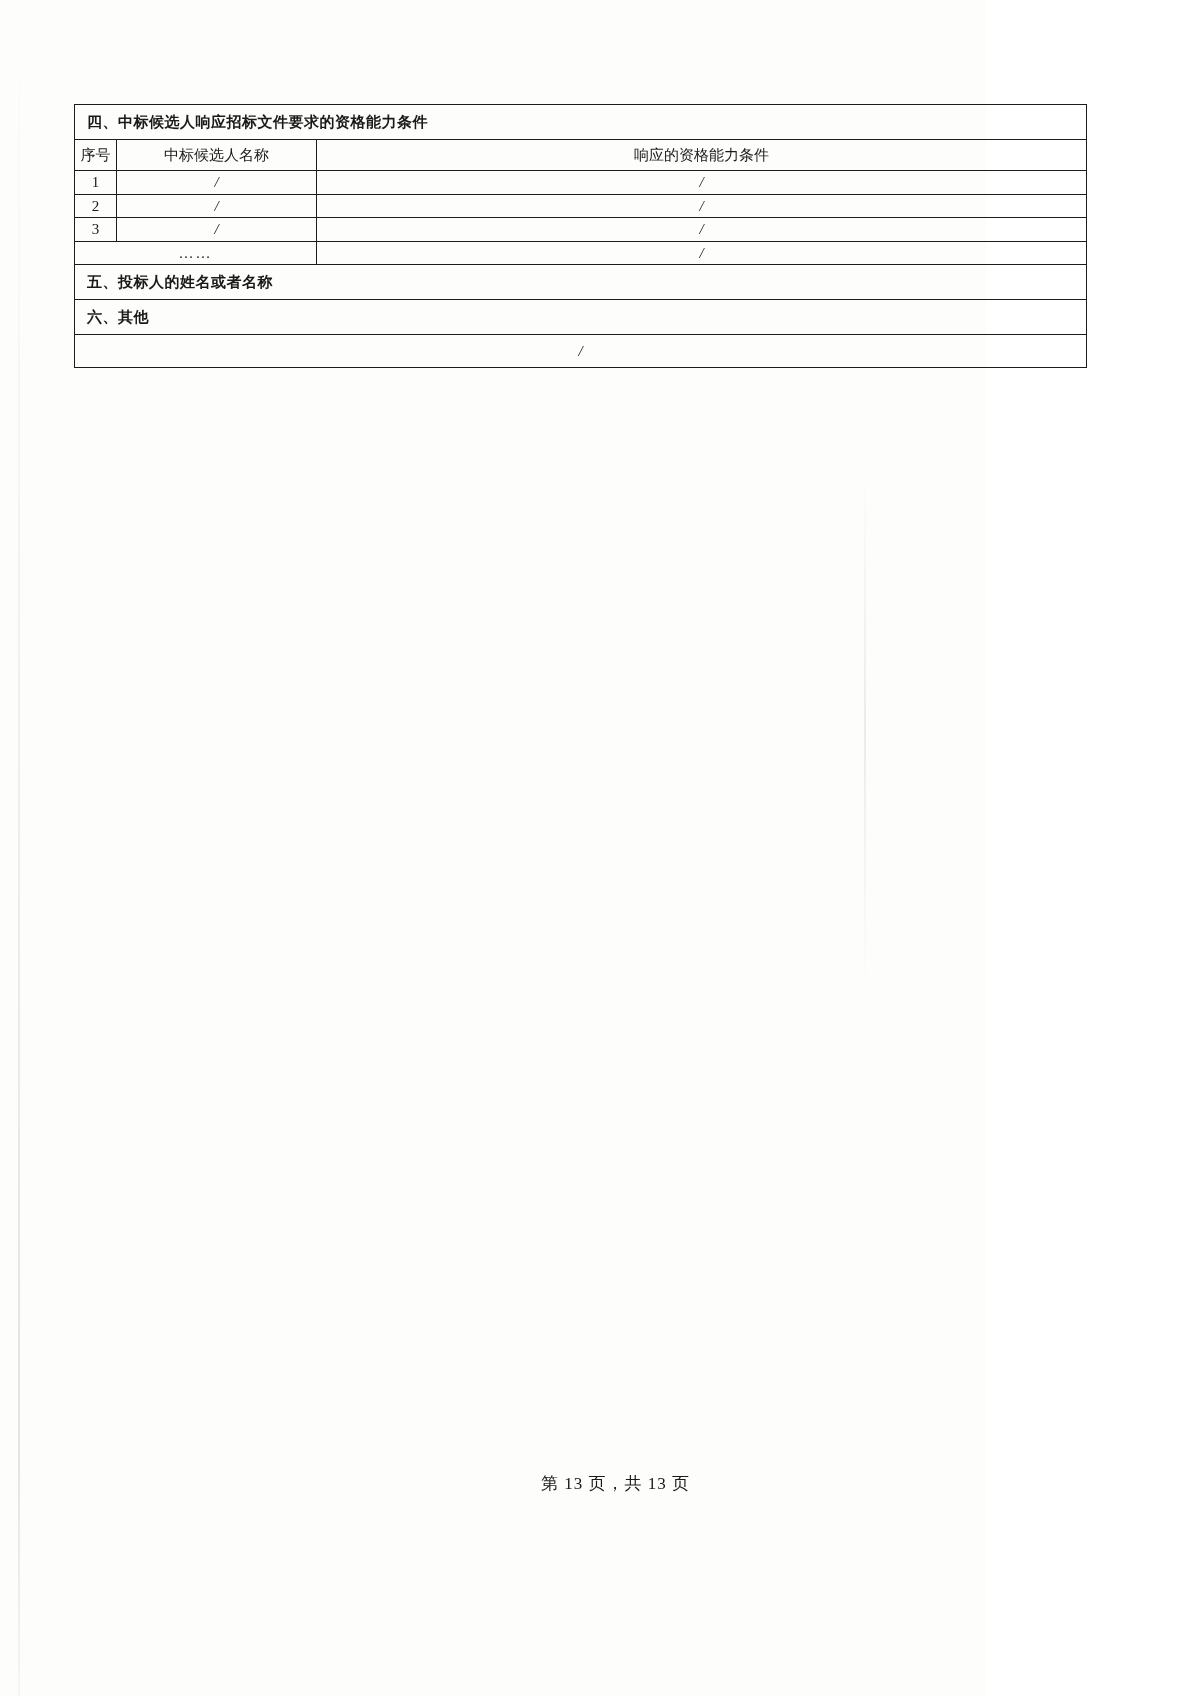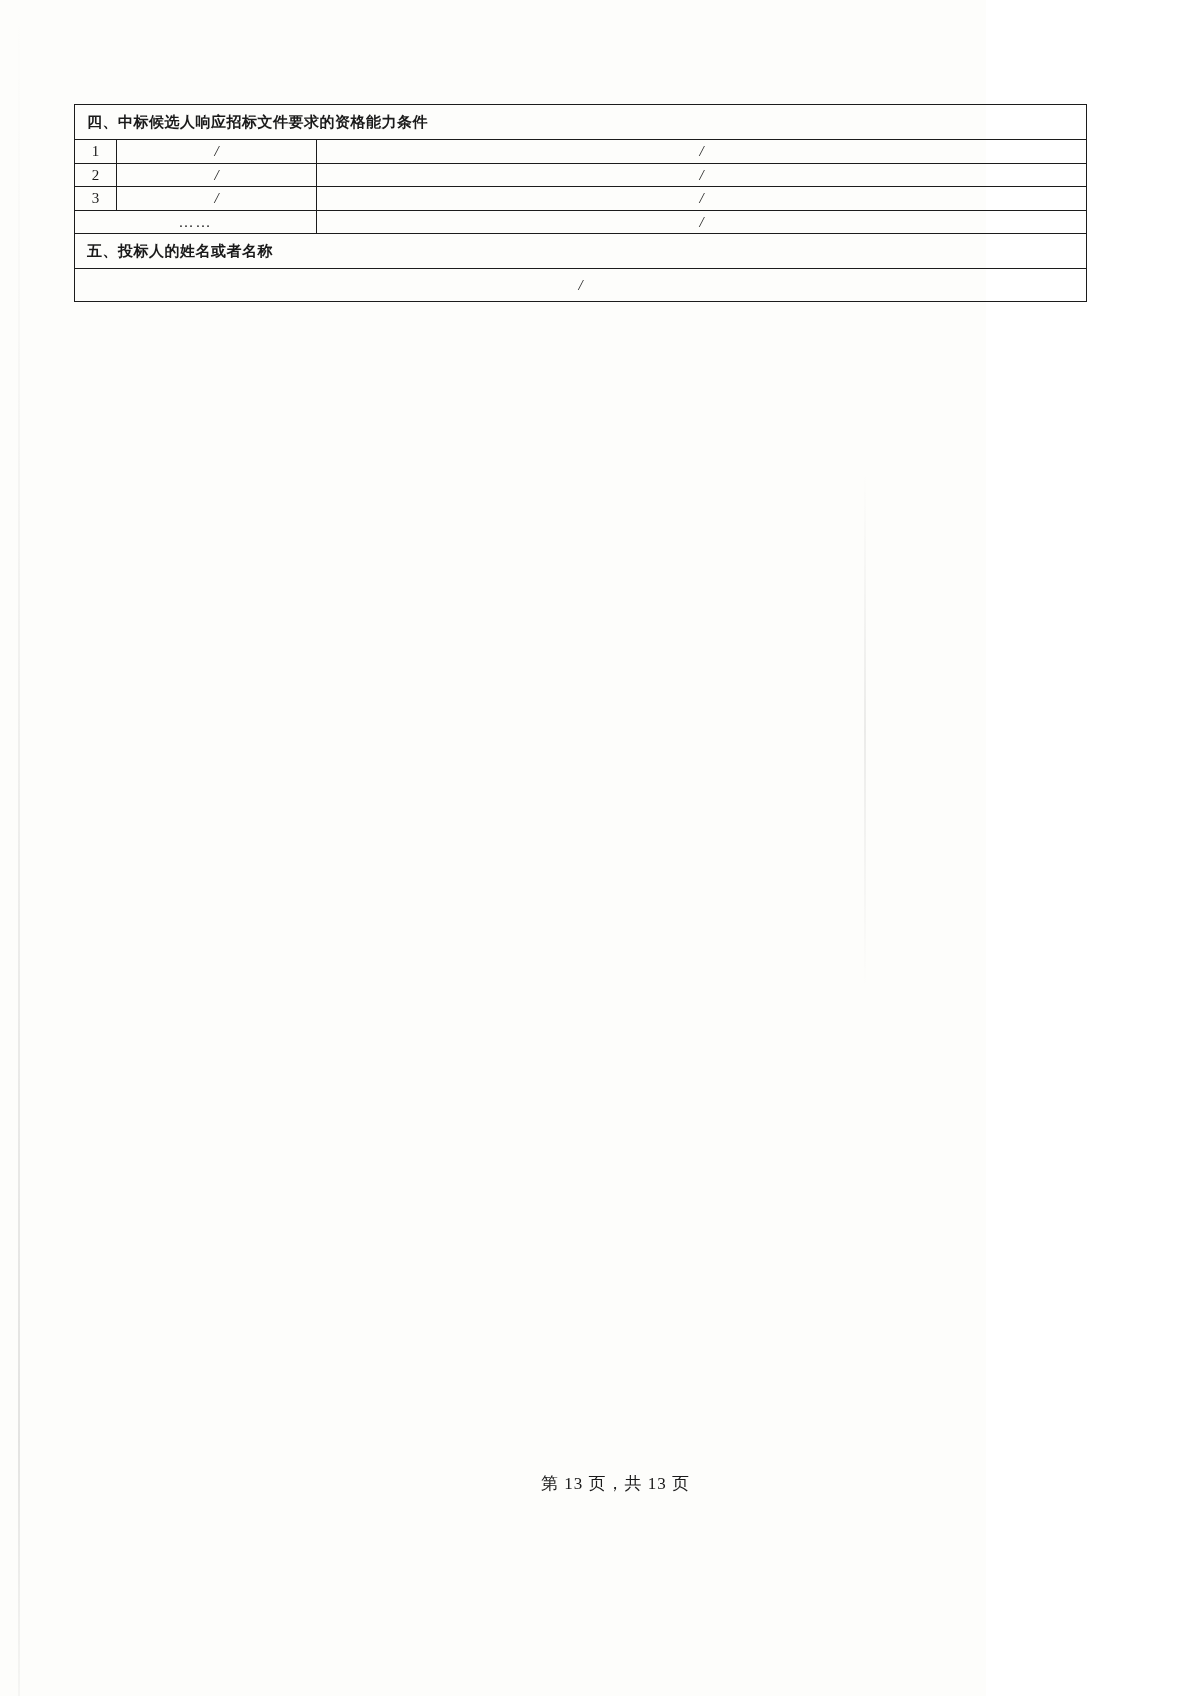--- a/index.html
+++ b/index.html
@@ -111,20 +111,25 @@
     <colgroup>
       <col style="width:42px">
       <col style="width:200px">
       <col style="width:770px">
     </colgroup>
     <tbody>
       <tr>
         <td class="sec-head" colspan="3">四、中标候选人响应招标文件要求的资格能力条件</td>
       </tr>
       <tr>
+        <td class="col-head">序号</td>
+        <td class="col-head">中标候选人名称</td>
+        <td class="col-head">响应的资格能力条件</td>
+      </tr>
+      <tr>
         <td class="cell-c">1</td>
         <td class="cell-c slash">/</td>
         <td class="cell-c slash">/</td>
       </tr>
       <tr>
         <td class="cell-c">2</td>
         <td class="cell-c slash">/</td>
         <td class="cell-c slash">/</td>
       </tr>
       <tr>
@@ -135,19 +140,22 @@
       <tr>
         <td class="cell-c dots" colspan="2">……</td>
         <td class="cell-c slash">/</td>
       </tr>
 
       <tr>
         <td class="sec-head" colspan="3">五、投标人的姓名或者名称</td>
       </tr>
 
       <tr>
+        <td class="sec-head" colspan="3">六、其他</td>
+      </tr>
+      <tr>
         <td class="other-cell slash" colspan="3">/</td>
       </tr>
     </tbody>
   </table>
 
   <div class="footer">第 13 页，共 13 页</div>
 </div>
 
 </body></html>

